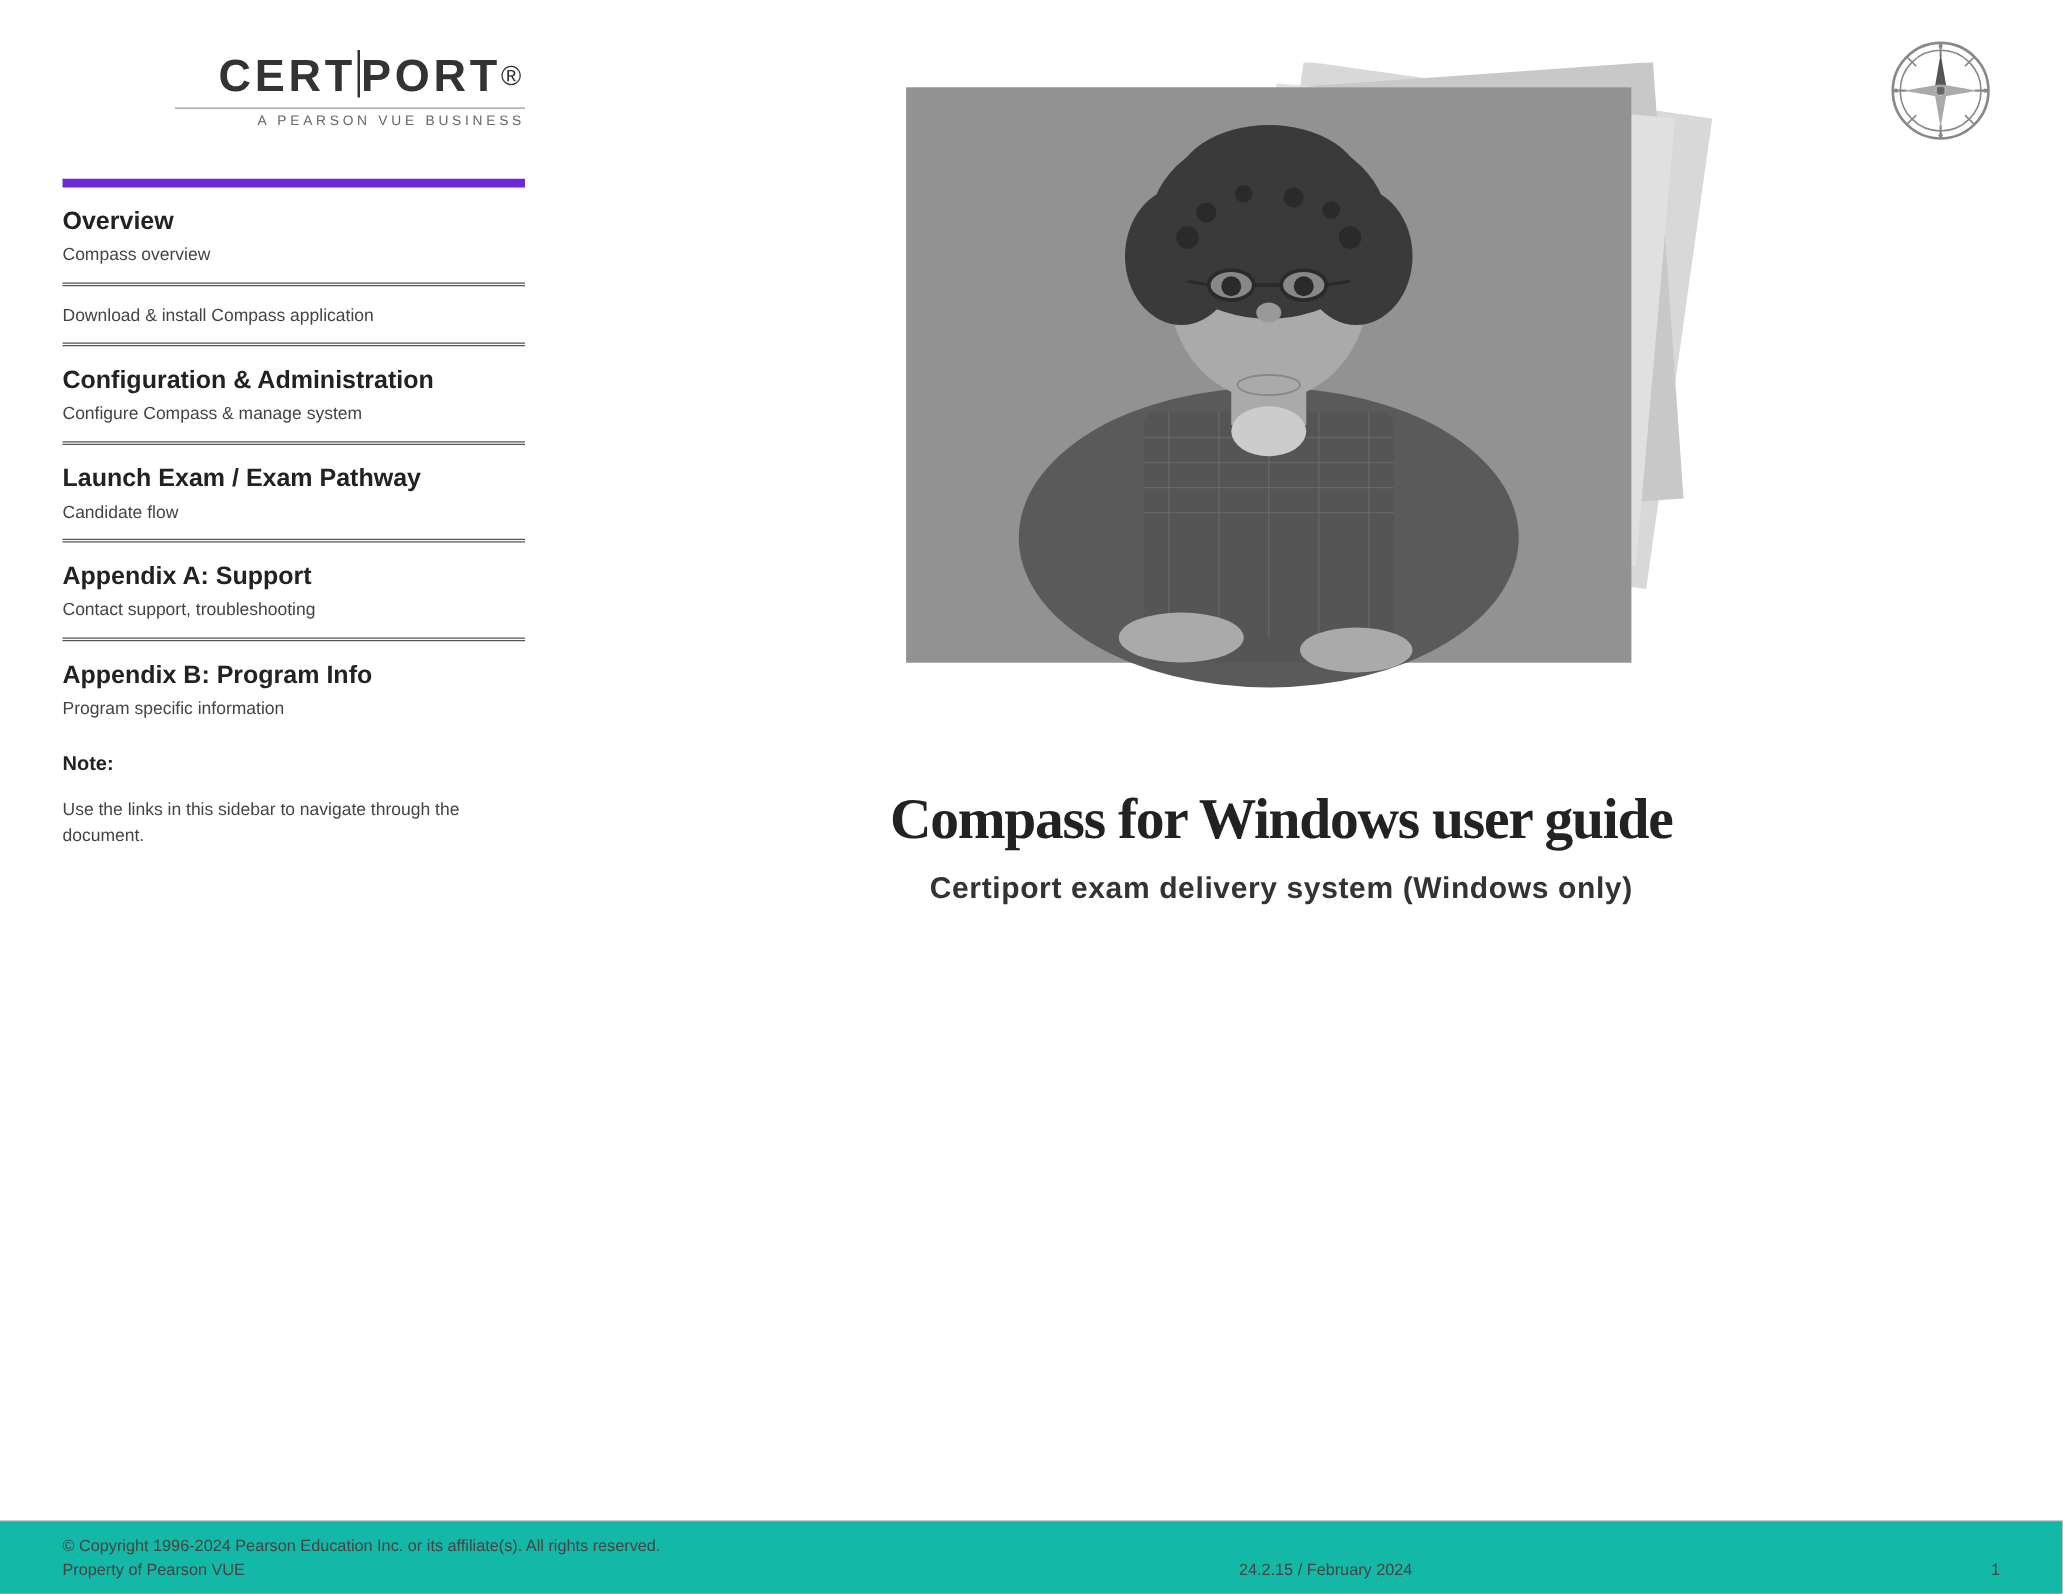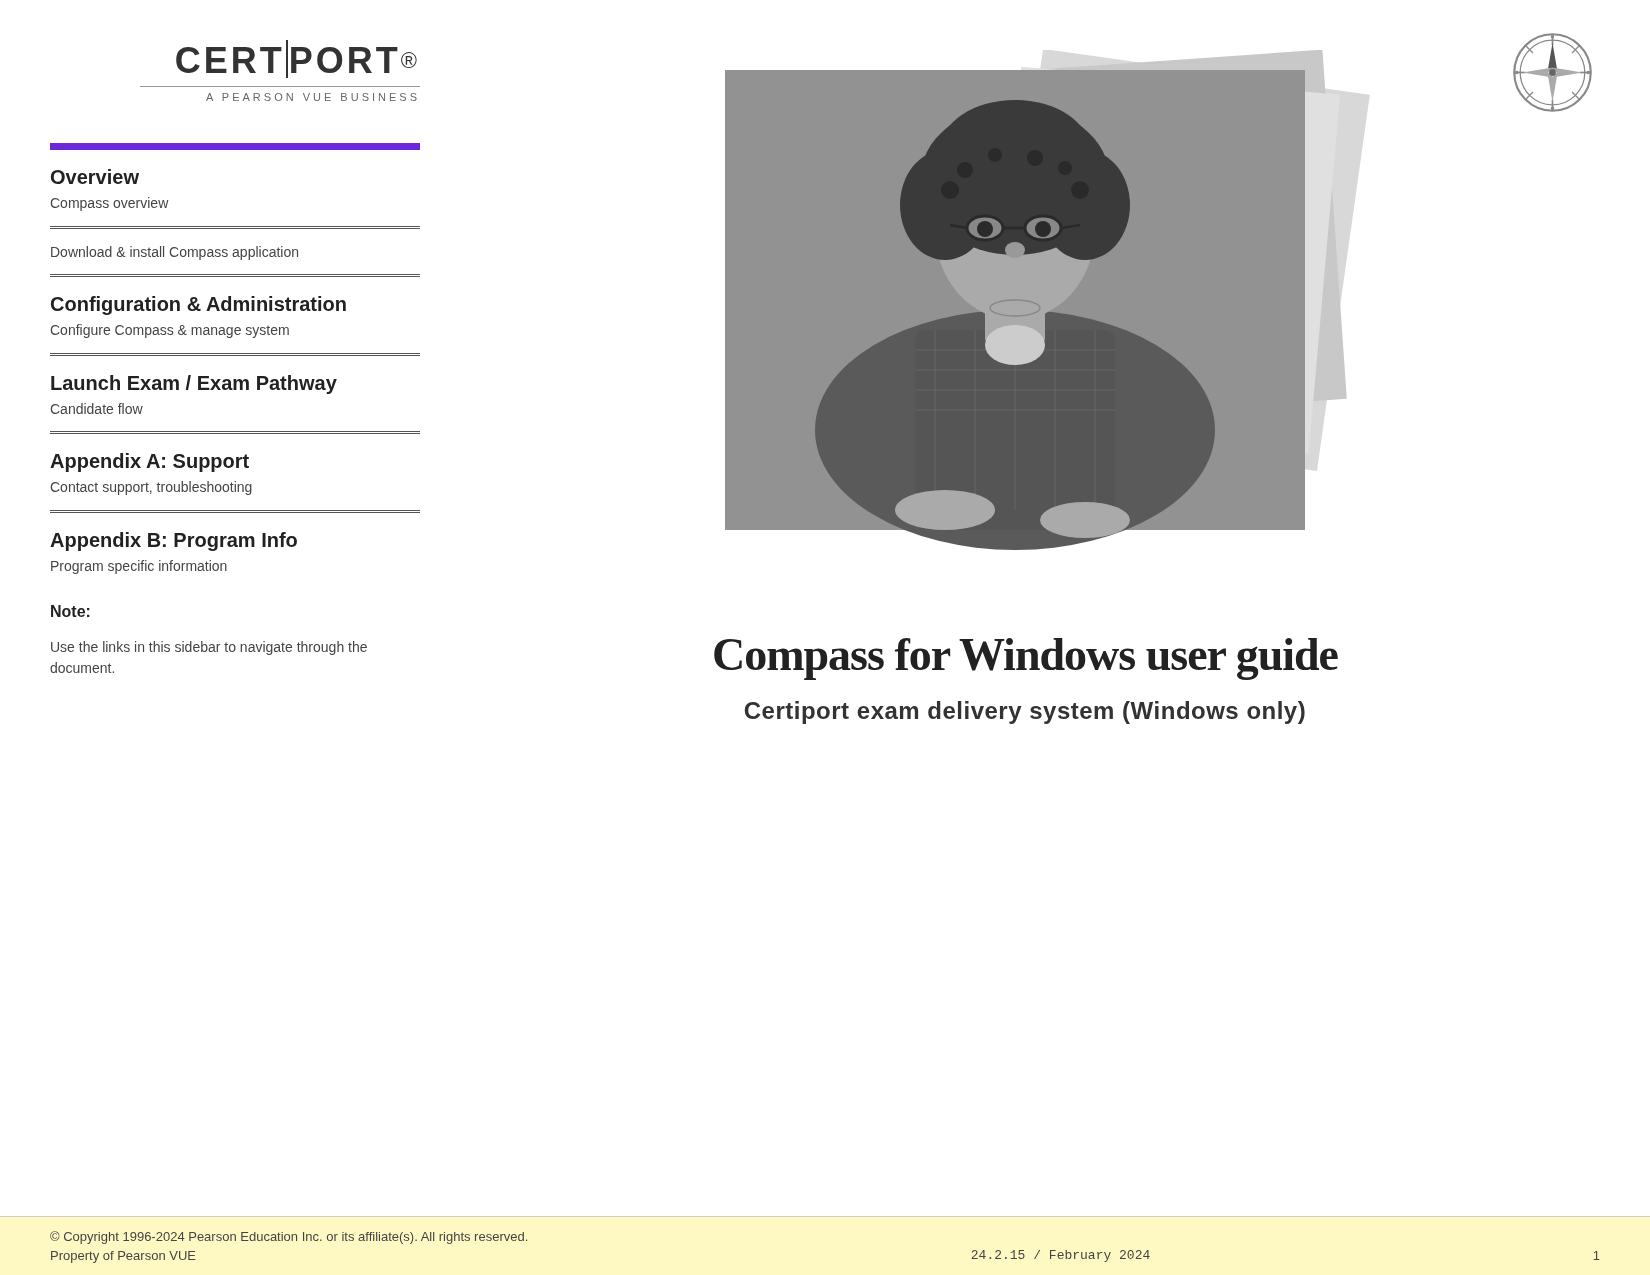--- a/index.html
+++ b/index.html
@@ -179,21 +179,21 @@
       letter-spacing: 0.5px;
     }
 
     
     .footer {
       border-top: 1px solid #ccc;
       padding: 12px 50px;
       display: flex;
       justify-content: space-between;
       align-items: flex-start;
-      background: #fef9c3;
+      background: #14b8a6;
     }
 
     .footer-left {
       display: flex;
       flex-direction: column;
       gap: 4px;
     }
 
     .footer-copyright {
       font-size: 13px;
@@ -202,21 +202,20 @@
 
     .footer-property {
       font-size: 13px;
       color: #444;
     }
 
     .footer-center {
       font-size: 13px;
       color: #444;
       align-self: flex-end;
-      font-family: Liberation Mono, monospace;
     }
 
     .footer-page {
       font-size: 13px;
       color: #444;
       align-self: flex-end;
     }
 
     
     .compass-svg {

